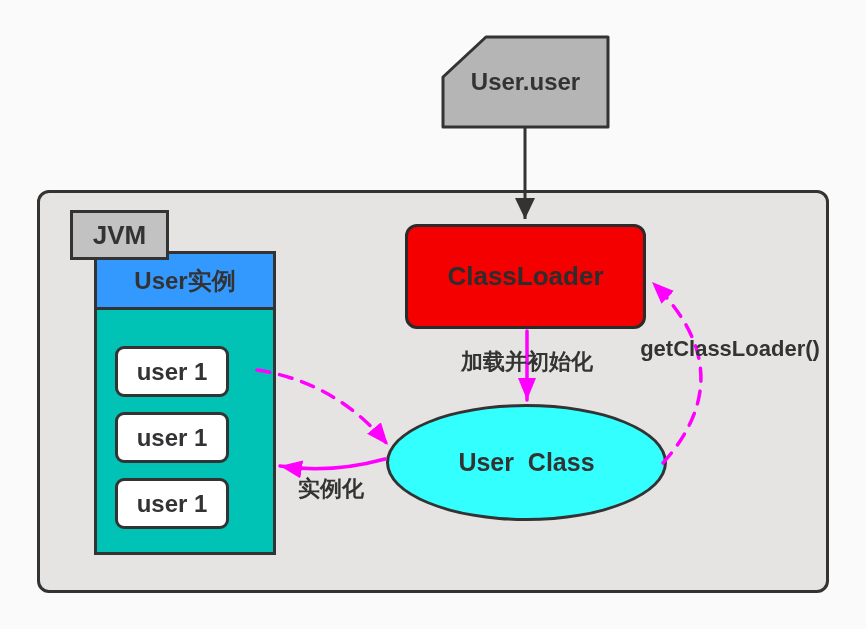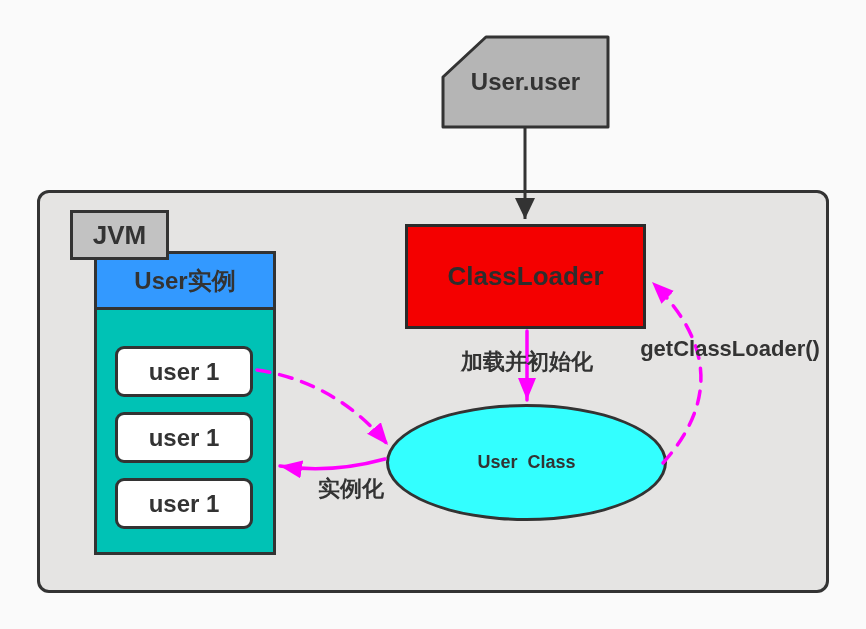--- a/index.html
+++ b/index.html
@@ -48,38 +48,38 @@
     color: var(--text-dark, #333);
     z-index: 6;
   }
   
   .classloader-box {
     position: absolute;
     left: 405px; top: 224px;
     width: 241px; height: 105px;
     background: var(--classloader-red, #f40000);
     border: 3px solid #2b2b2b;
-    border-radius: 0;
+    border-radius: 12px;
     box-sizing: border-box;
     display: flex; align-items: center; justify-content: center;
     font-size: 26px; font-weight: 700;
     color: #2d2d2d;
     z-index: 2;
   }
   
   .user-class-ellipse {
     position: absolute;
     left: 386px; top: 404px;
     width: 281px; height: 117px;
     background: var(--ellipse-cyan, #33ffff);
     border: 3px solid var(--stroke-dark, #333);
     border-radius: 50%;
     box-sizing: border-box;
     display: flex; align-items: center; justify-content: center;
-    font-size: 18px; font-weight: 700;
+    font-size: 25px; font-weight: 700;
     white-space: pre;
     color: var(--text-dark, #333);
     z-index: 2;
   }
   
   .instances-panel {
     position: absolute;
     left: 94px; top: 251px;
     width: 182px; height: 304px;
     background: var(--instances-teal, #00c2b5);
@@ -94,21 +94,21 @@
     background: var(--header-blue, #3399ff);
     border-bottom: 3px solid var(--stroke-dark, #333);
     box-sizing: border-box;
     display: flex; align-items: center; justify-content: center;
     font-size: 24px; font-weight: 700;
     color: var(--text-dark, #333);
   }
   .instance-item {
     position: absolute;
     left: 18px;
-    width: 138px; height: 51px;
+    width: 114px; height: 51px;
     background: #ffffff;
     border: 3px solid var(--stroke-dark, #333);
     border-radius: 9px;
     box-sizing: border-box;
     display: flex; align-items: center; justify-content: center;
     font-size: 24px; font-weight: 700;
     color: var(--text-dark, #333);
   }
   .instance-item.i0 { top: 92px; }
   .instance-item.i1 { top: 158px; }
@@ -196,15 +196,15 @@
 
     <path class="arrow-magenta dashed" d="M257,370 Q336,382 388,445" marker-end="url(#mkMagenta)"></path>
 
     <path class="arrow-magenta" d="M385,459 Q330,474 280,466" marker-end="url(#mkMagenta)"></path>
   </svg>
 
   <div class="class-file-label">User.user</div>
 
   <div class="edge-label" style="left:730px; top:349px;">getClassLoader()</div>
   <div class="edge-label" style="left:527px; top:362px;">加载并初始化</div>
-  <div class="edge-label" style="left:331px; top:489px;margin-left:20px;">实例化</div>
+  <div class="edge-label" style="left:331px; top:489px;">实例化</div>
 
 </div>
 
 </body></html>

